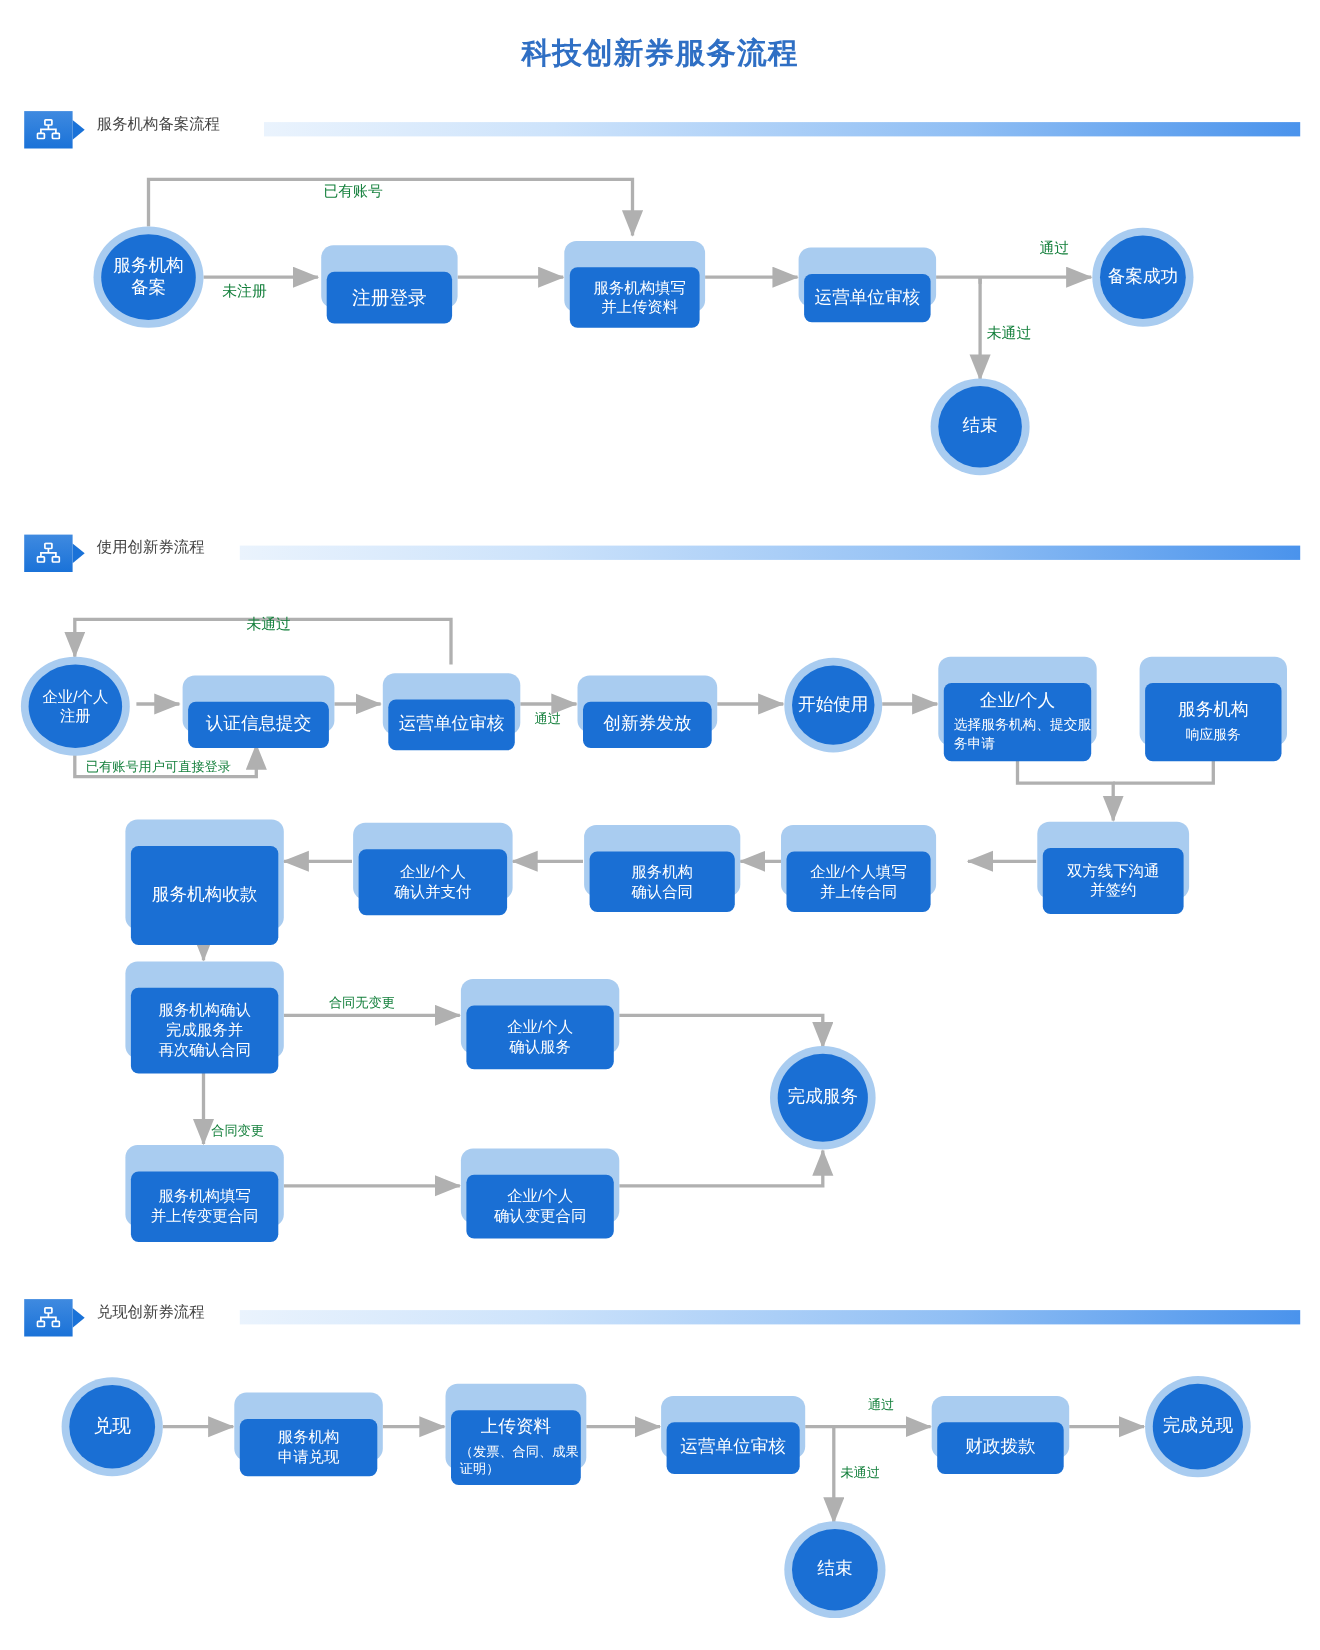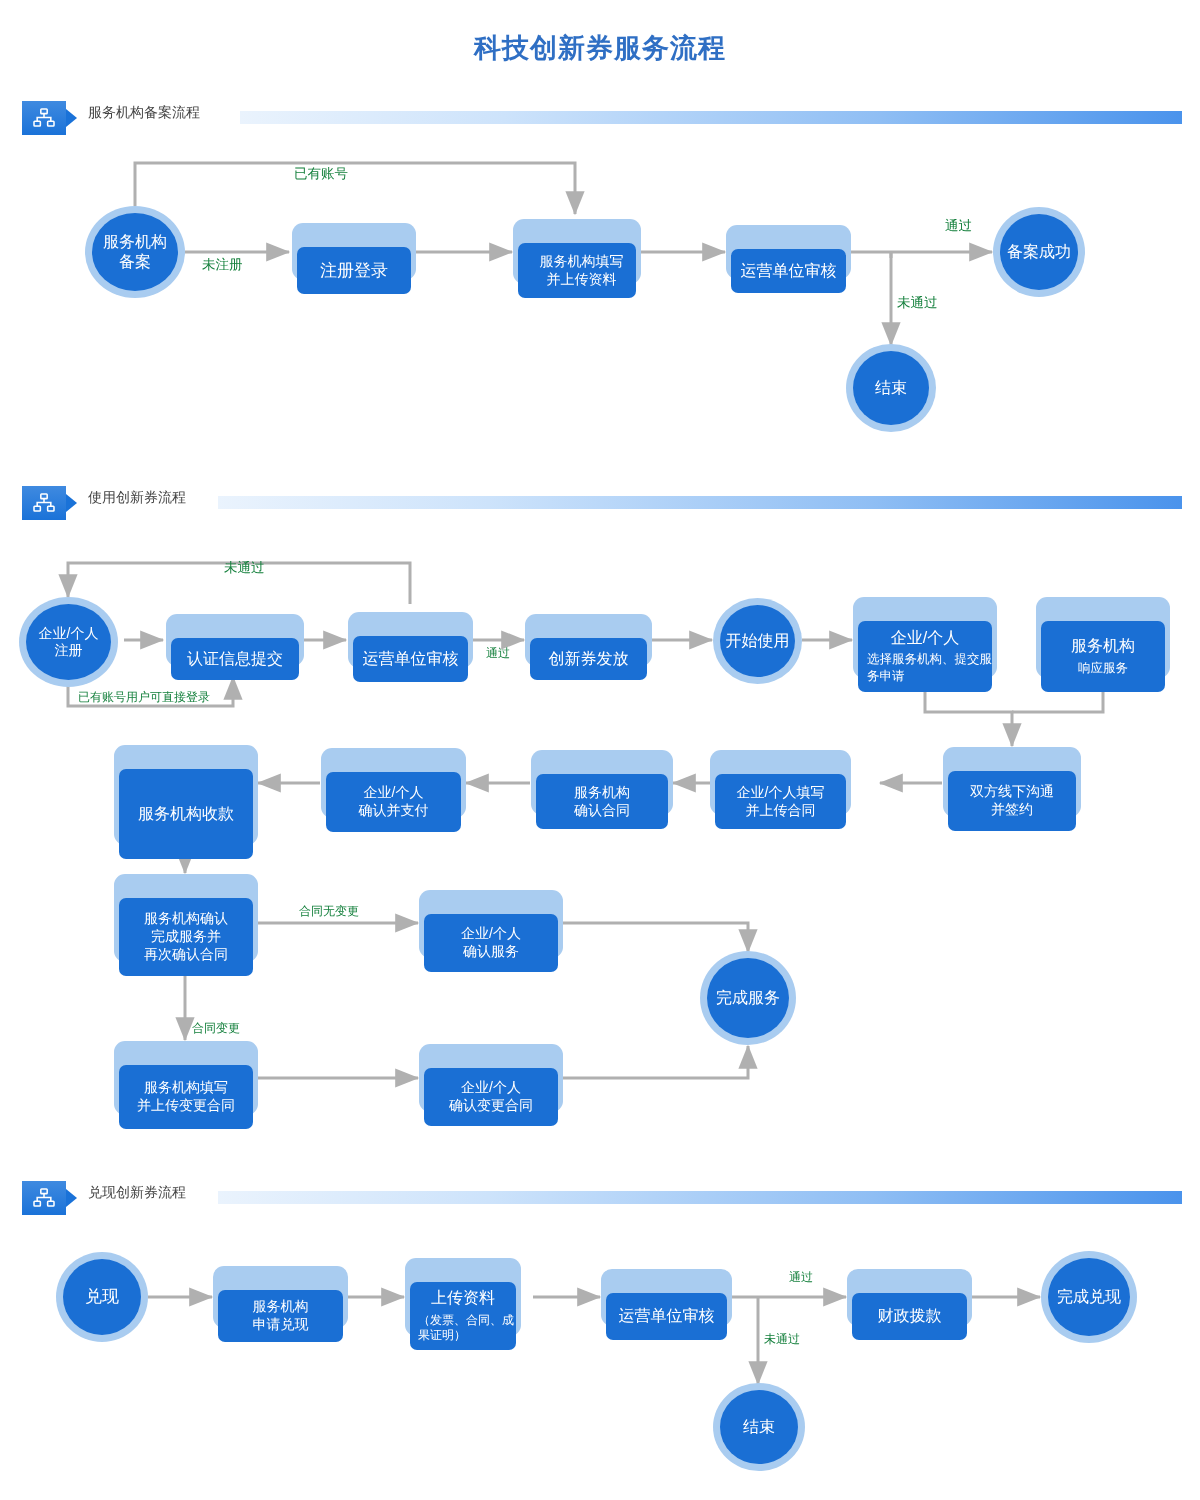--- a/index.html
+++ b/index.html
@@ -348,21 +348,21 @@
   <div class="inner">
       <span class="t17">兑现</span>
     </div>
 </div>
 <div class="node rect" style="left:213px; top:1266px; width:135px; height:62px;">
   <div class="inner">
     <span class="t15">服务机构</span>
     <span class="t15">申请兑现</span>
   </div>
 </div>
-<div class="node rect" style="left:405px; top:1258px; width:116px; height:78px;">
+<div class="node rect" style="left:405px; top:1258px; width:128px; height:78px;">
   <div class="inner">
     <span class="t16">上传资料</span>
     <span class="subline" style="align-self:flex-start; padding-left:8px; text-align:left; margin-top:4px;">（发票、合同、成果证明）</span>
   </div>
 </div>
 <div class="node rect" style="left:601px; top:1269px; width:131px; height:57px;">
   <div class="inner">
       <span class="t16">运营单位审核</span>
     </div>
 </div>

